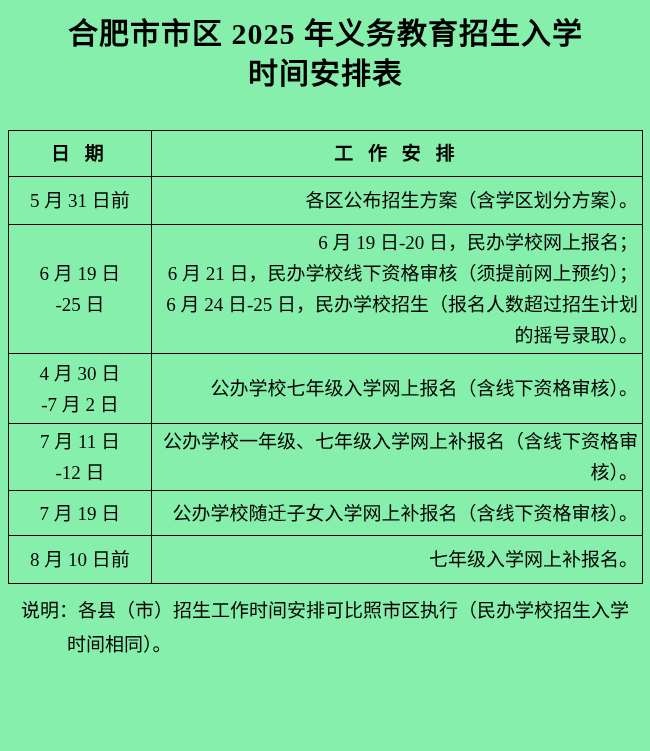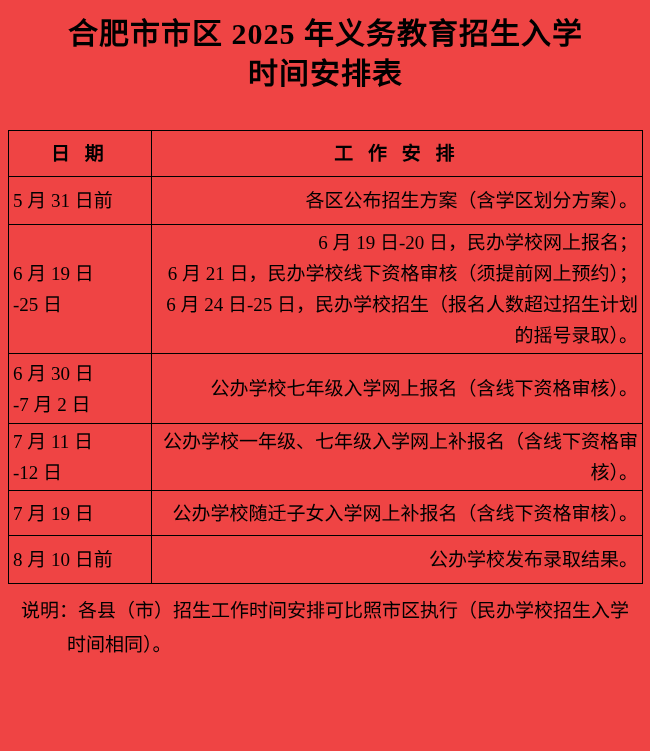--- a/index.html
+++ b/index.html
@@ -5,21 +5,21 @@
   html, body {
     margin: 0;
     padding: 0;
     background: #ffffff;
   }
   .page {
     position: relative;
     width: 650px;
     height: 751px;
     box-sizing: border-box;
-    background: #ef4444;
+    background: #86efac;
     color: #000000;
     font-family: "Liberation Serif", "DejaVu Serif", serif;
     padding: 14px 7px 0 8px;
     overflow: hidden;
   }
   .title {
     margin: 0;
     text-align: center;
     font-size: 30px;
     line-height: 40px;
@@ -42,21 +42,21 @@
     overflow: hidden;
   }
   col.c-date { width: 143px; }
   th {
     font-size: 20px;
     font-weight: bold;
     letter-spacing: 5px;
     text-align: center;
   }
   td.date-cell {
-    text-align: left;
+    text-align: center;
     white-space: nowrap;
   }
   td.work-cell {
     text-align: right;
     padding-left: 8px;
     padding-right: 6px;
   }
   tr.rh  { height: 46px; }
   tr.r0  { height: 48px; }
   tr.r1  { height: 126px; }
@@ -110,21 +110,21 @@
             <div>-25 日</div>
           </td>
       <td class="work-cell">
             <div>6 月 19 日-20 日，民办学校网上报名；</div>
             <div>6 月 21 日，民办学校线下资格审核（须提前网上预约）；</div>
             <div>6 月 24 日-25 日，民办学校招生（报名人数超过招生计划的摇号录取）。</div>
           </td>
     </tr>
     <tr class="r3">
       <td class="date-cell">
-            <div>6 月 30 日</div>
+            <div>4 月 30 日</div>
             <div>-7 月 2 日</div>
           </td>
       <td class="work-cell">
             <div>公办学校七年级入学网上报名（含线下资格审核）。</div>
           </td>
     </tr>
     <tr class="r5">
       <td class="date-cell">
             <div>7 月 11 日</div>
             <div>-12 日</div>
@@ -139,21 +139,21 @@
           </td>
       <td class="work-cell">
             <div>公办学校随迁子女入学网上补报名（含线下资格审核）。</div>
           </td>
     </tr>
     <tr class="r7">
       <td class="date-cell">
             <div>8 月 10 日前</div>
           </td>
       <td class="work-cell">
-            <div>公办学校发布录取结果。</div>
+            <div>七年级入学网上补报名。</div>
           </td>
     </tr>
   </tbody>
     </table>
 
   <div class="note">
       <div>说明：各县（市）招生工作时间安排可比照市区执行（民办学校招生入学</div>
       <div>时间相同）。</div>
     </div>
 

